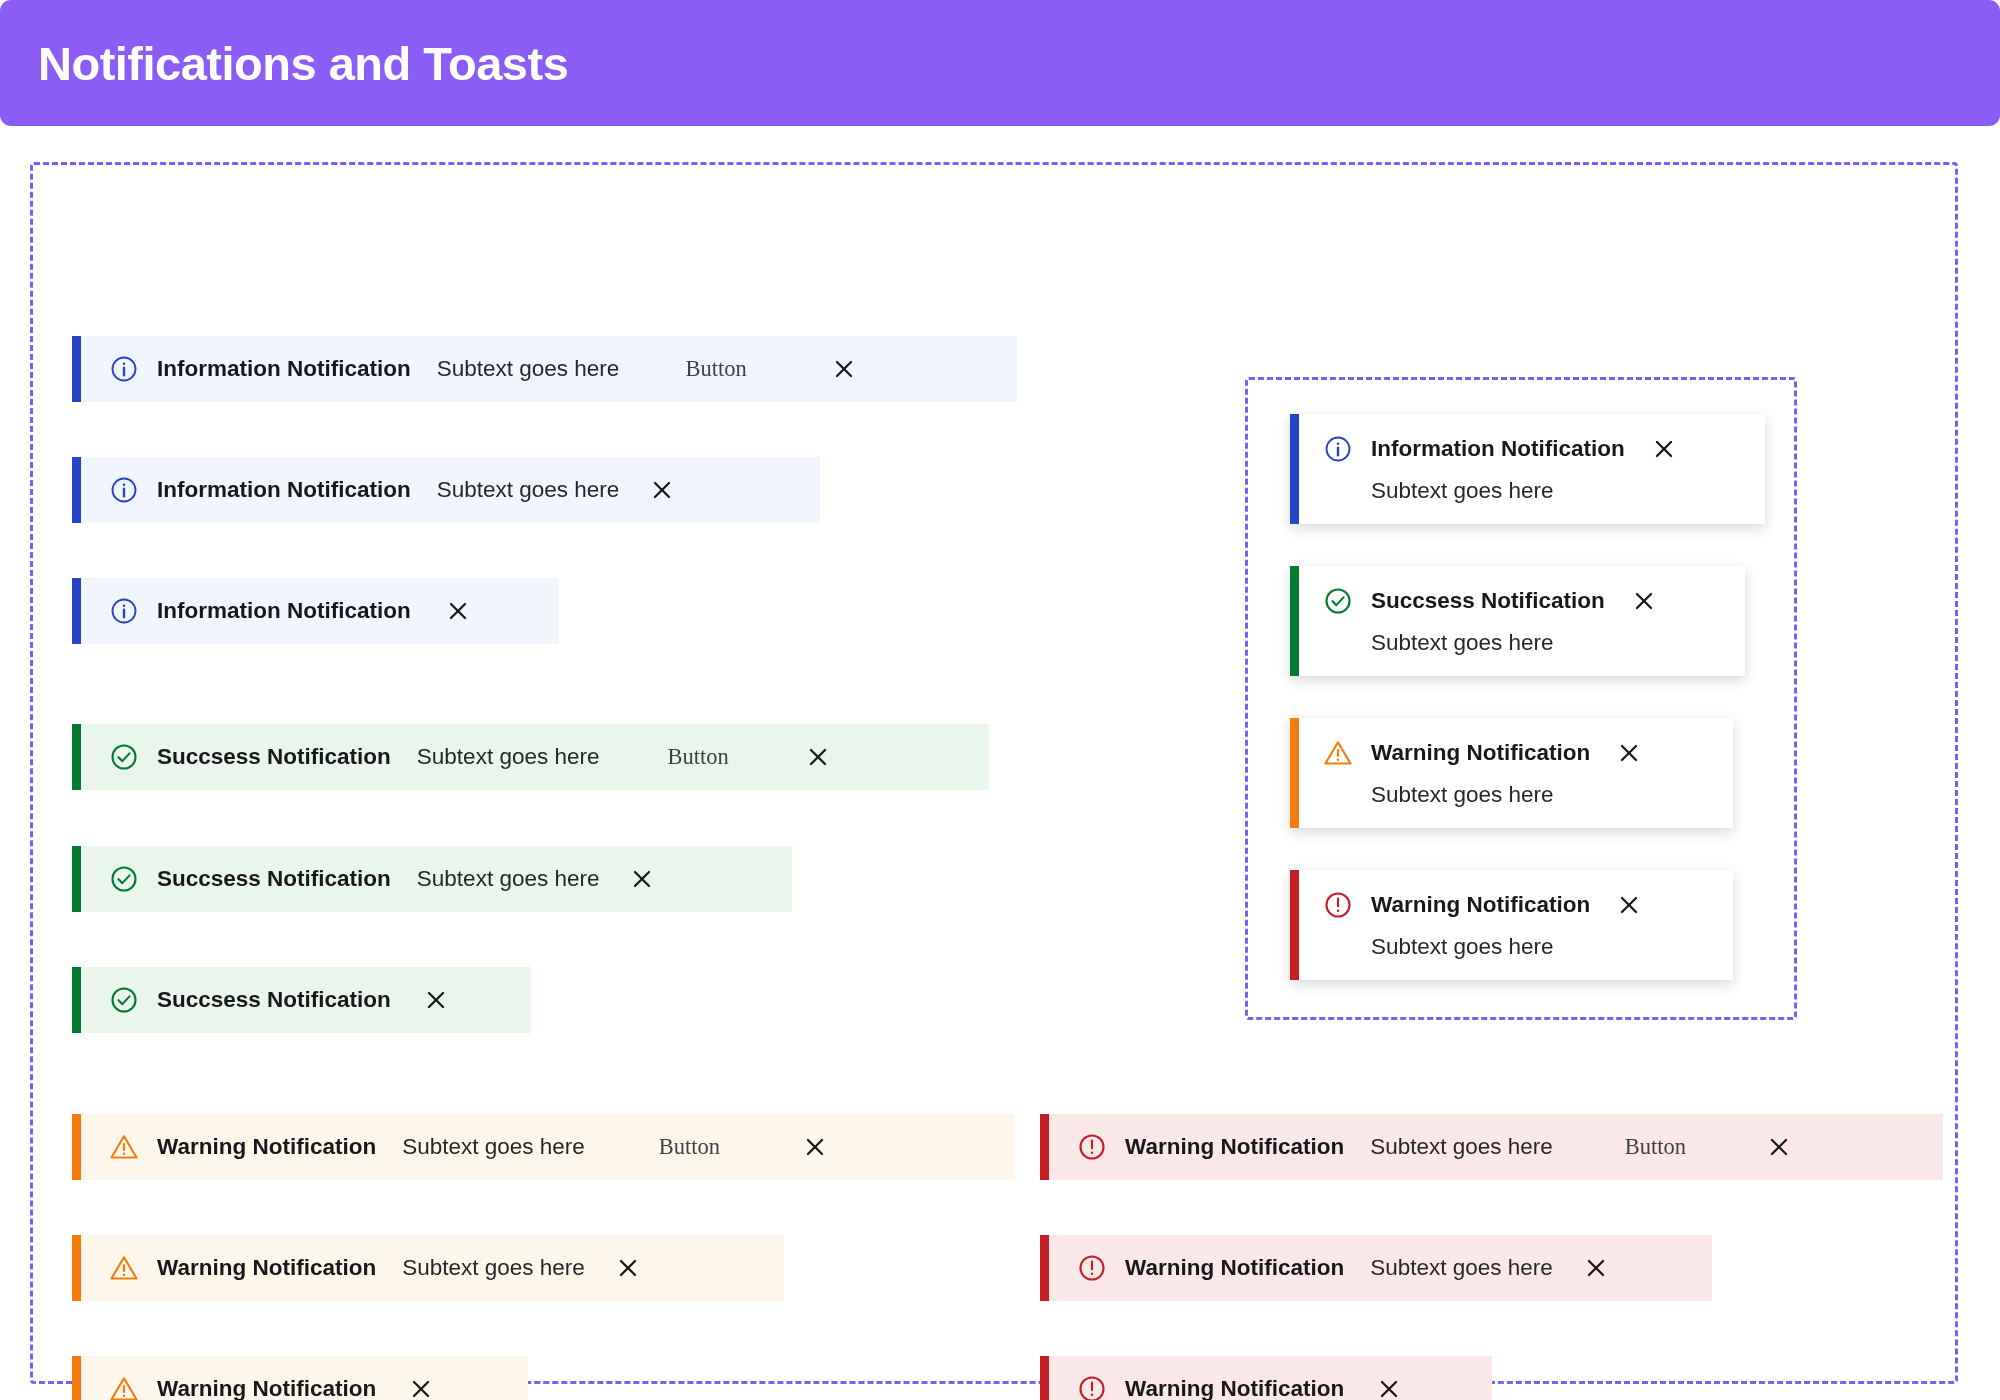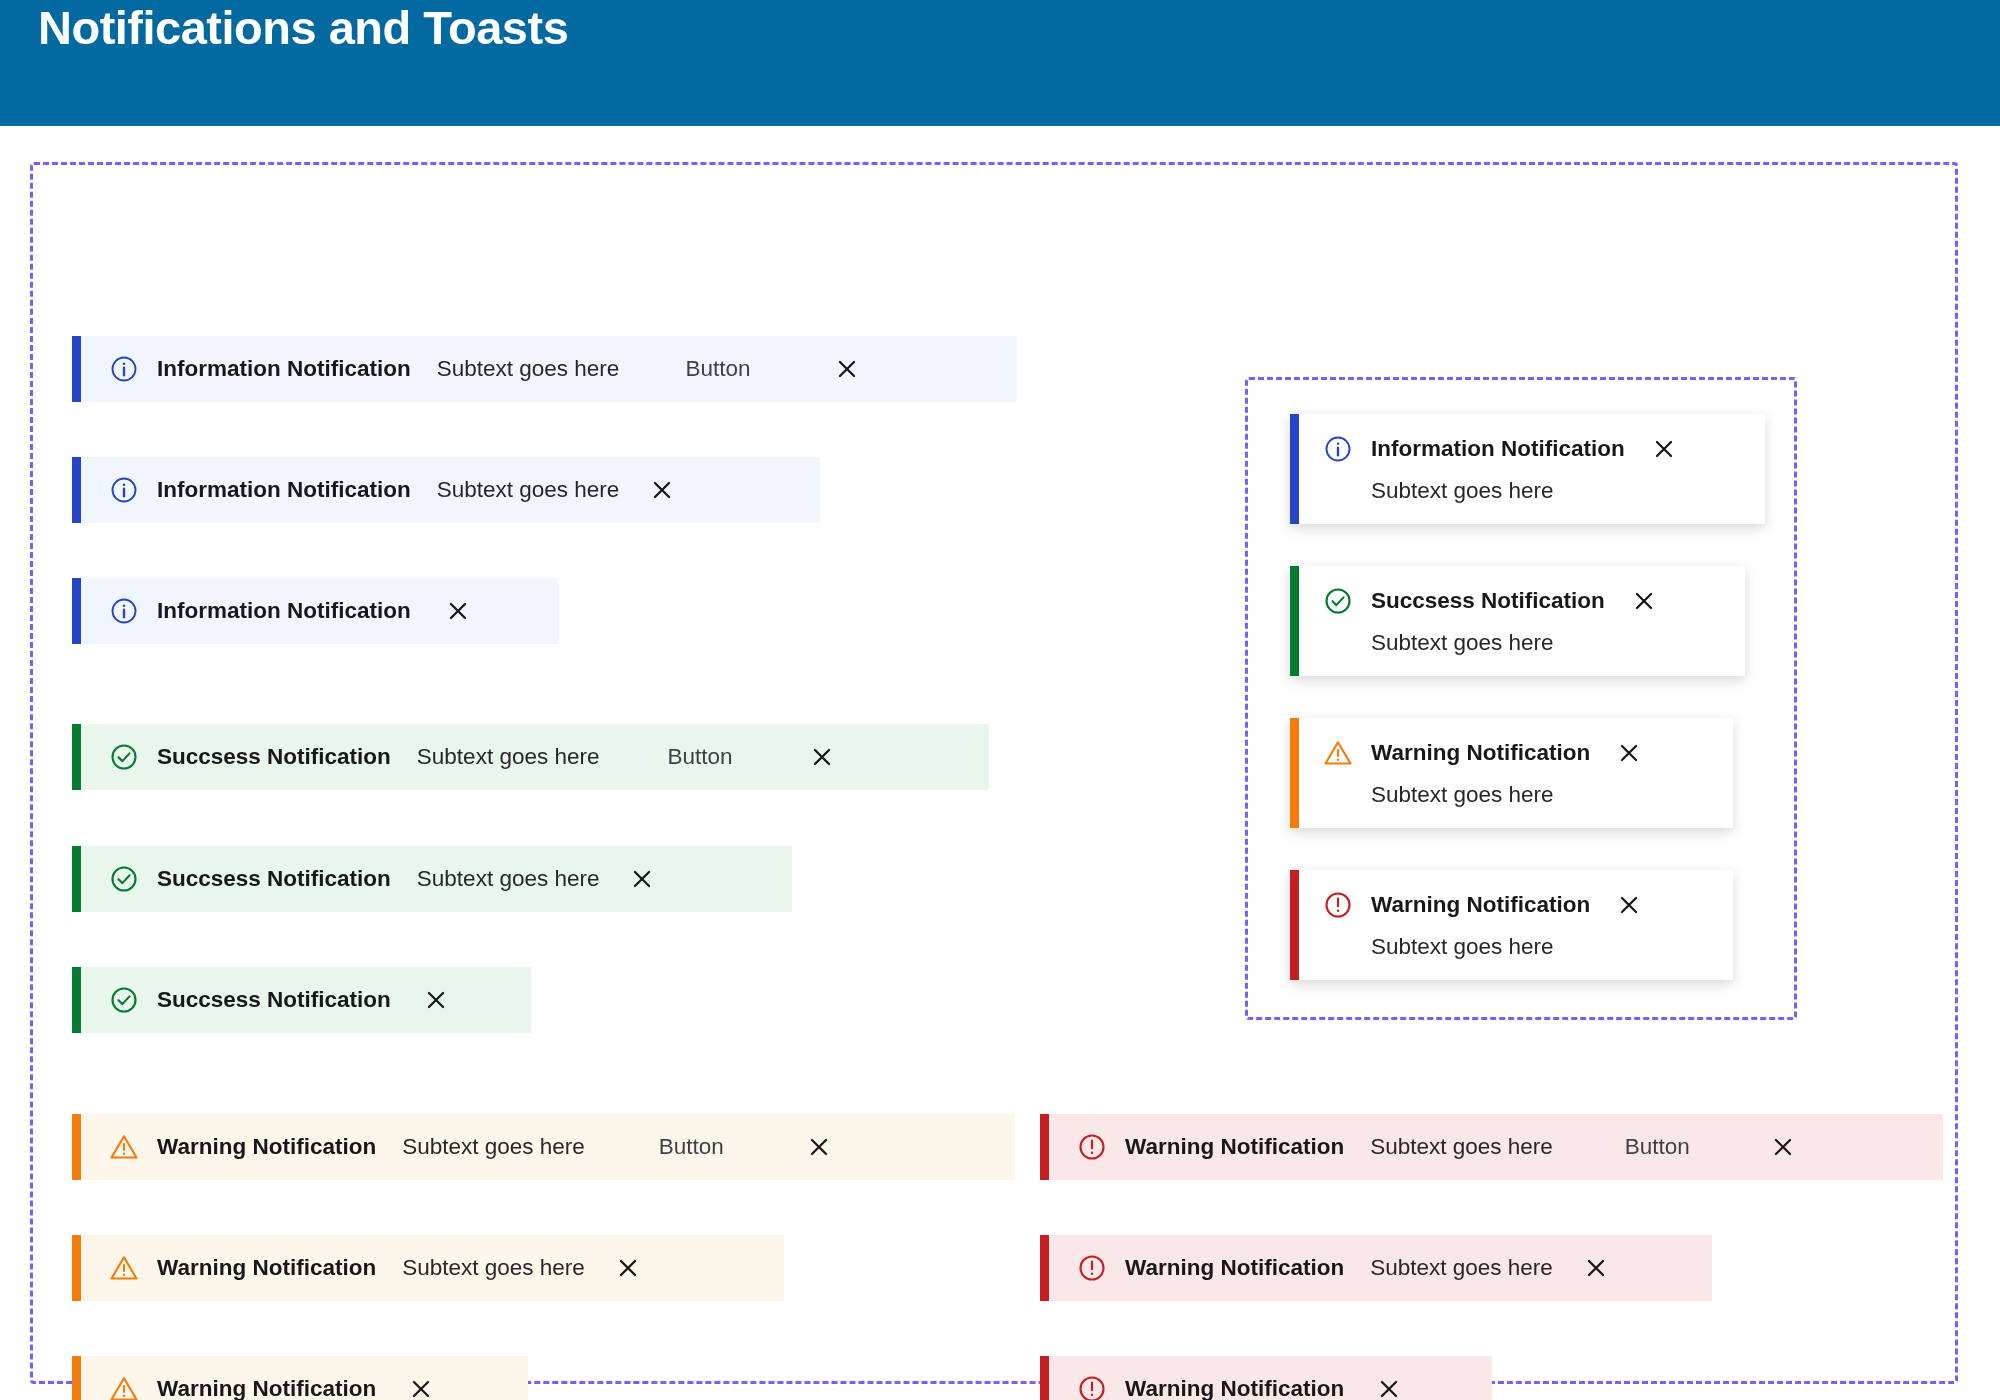--- a/index.html
+++ b/index.html
@@ -8,23 +8,25 @@
     width: 2000px;
     height: 1400px;
     background: #ffffff;
     font-family: "Liberation Sans", sans-serif;
     overflow: hidden;
   }
 
   
   .app-header {
     height: 126px;
-    background: #0369a1;
+    background: #8b5cf6;
     display: flex;
+    align-items: center;
     padding-left: 38px;
+    border-radius: 11px;
   }
   .app-title {
     color: #ffffff;
     font-size: 47px;
     font-weight: bold;
     letter-spacing: -0.5px;
   }
 
   
   .canvas {
@@ -69,21 +71,21 @@
   .notif .subtext {
     font-size: 22.5px;
     font-weight: normal;
     color: #27272A;
   }
   .notif .btn {
     font-size: 22.5px;
     color: #3F3F46;
     background: transparent;
     border: none;
-    font-family: Liberation Sans, sans-serif;
+    font-family: Liberation Serif, serif;
     cursor: pointer;
     padding: 0;
   }
   .notif .close {
     width: 26px;
     height: 26px;
     display: block;
     cursor: pointer;
     flex: 0 0 26px;
   }

